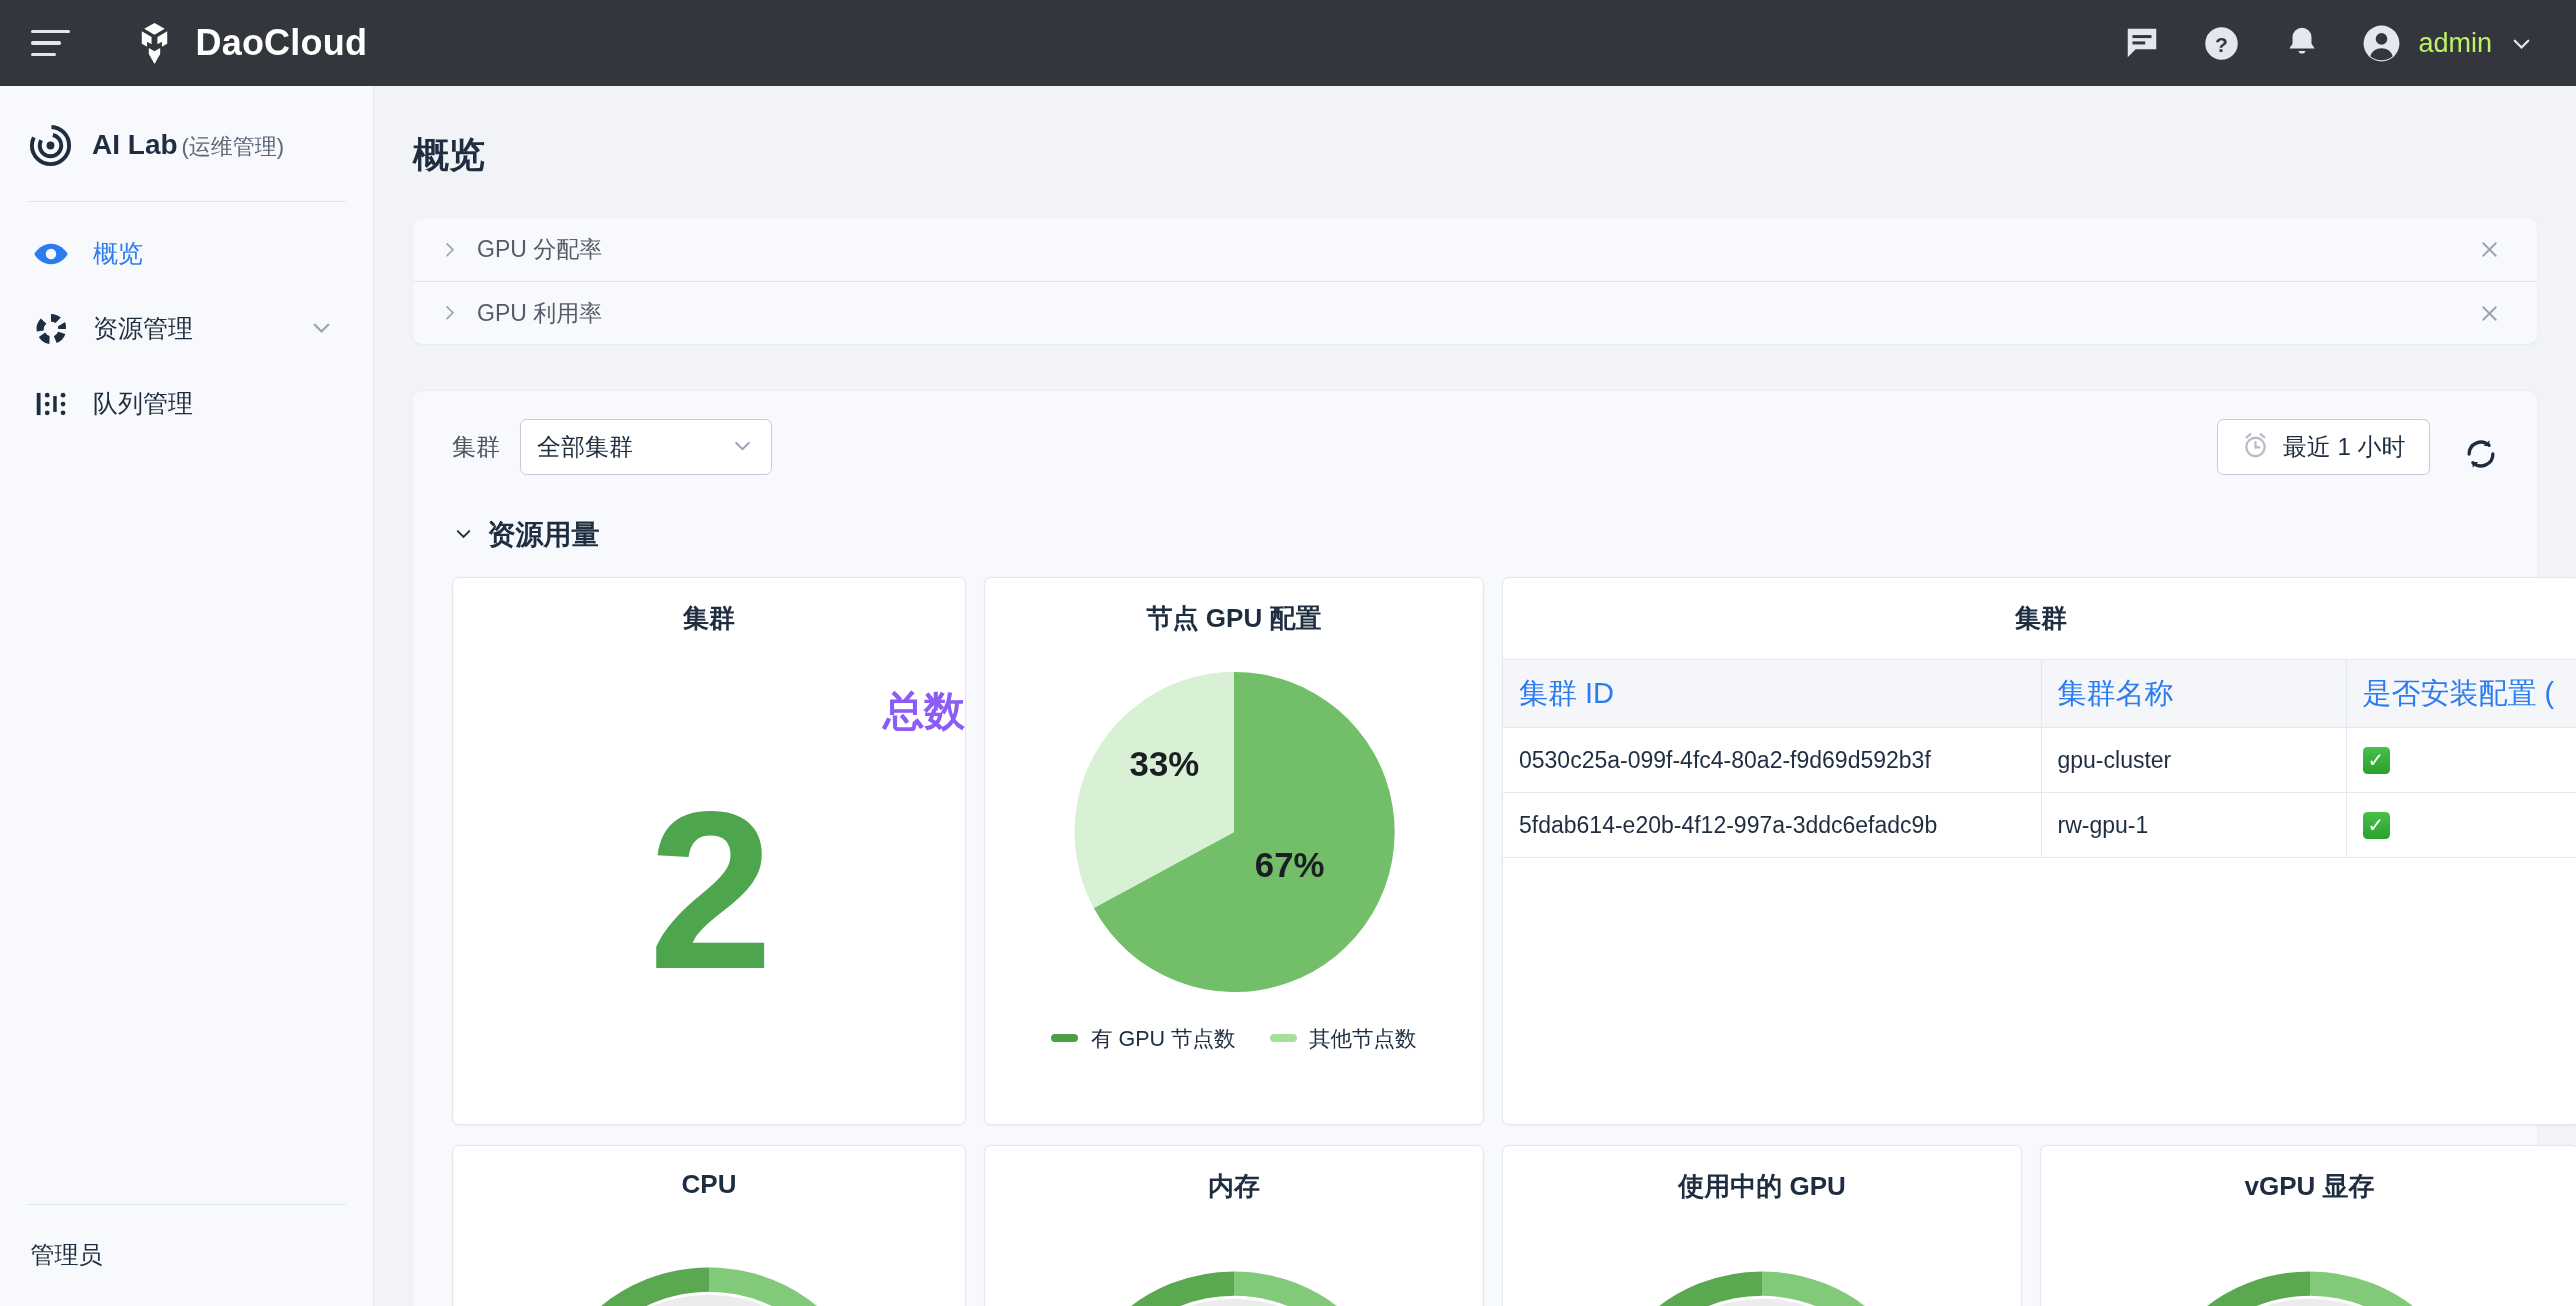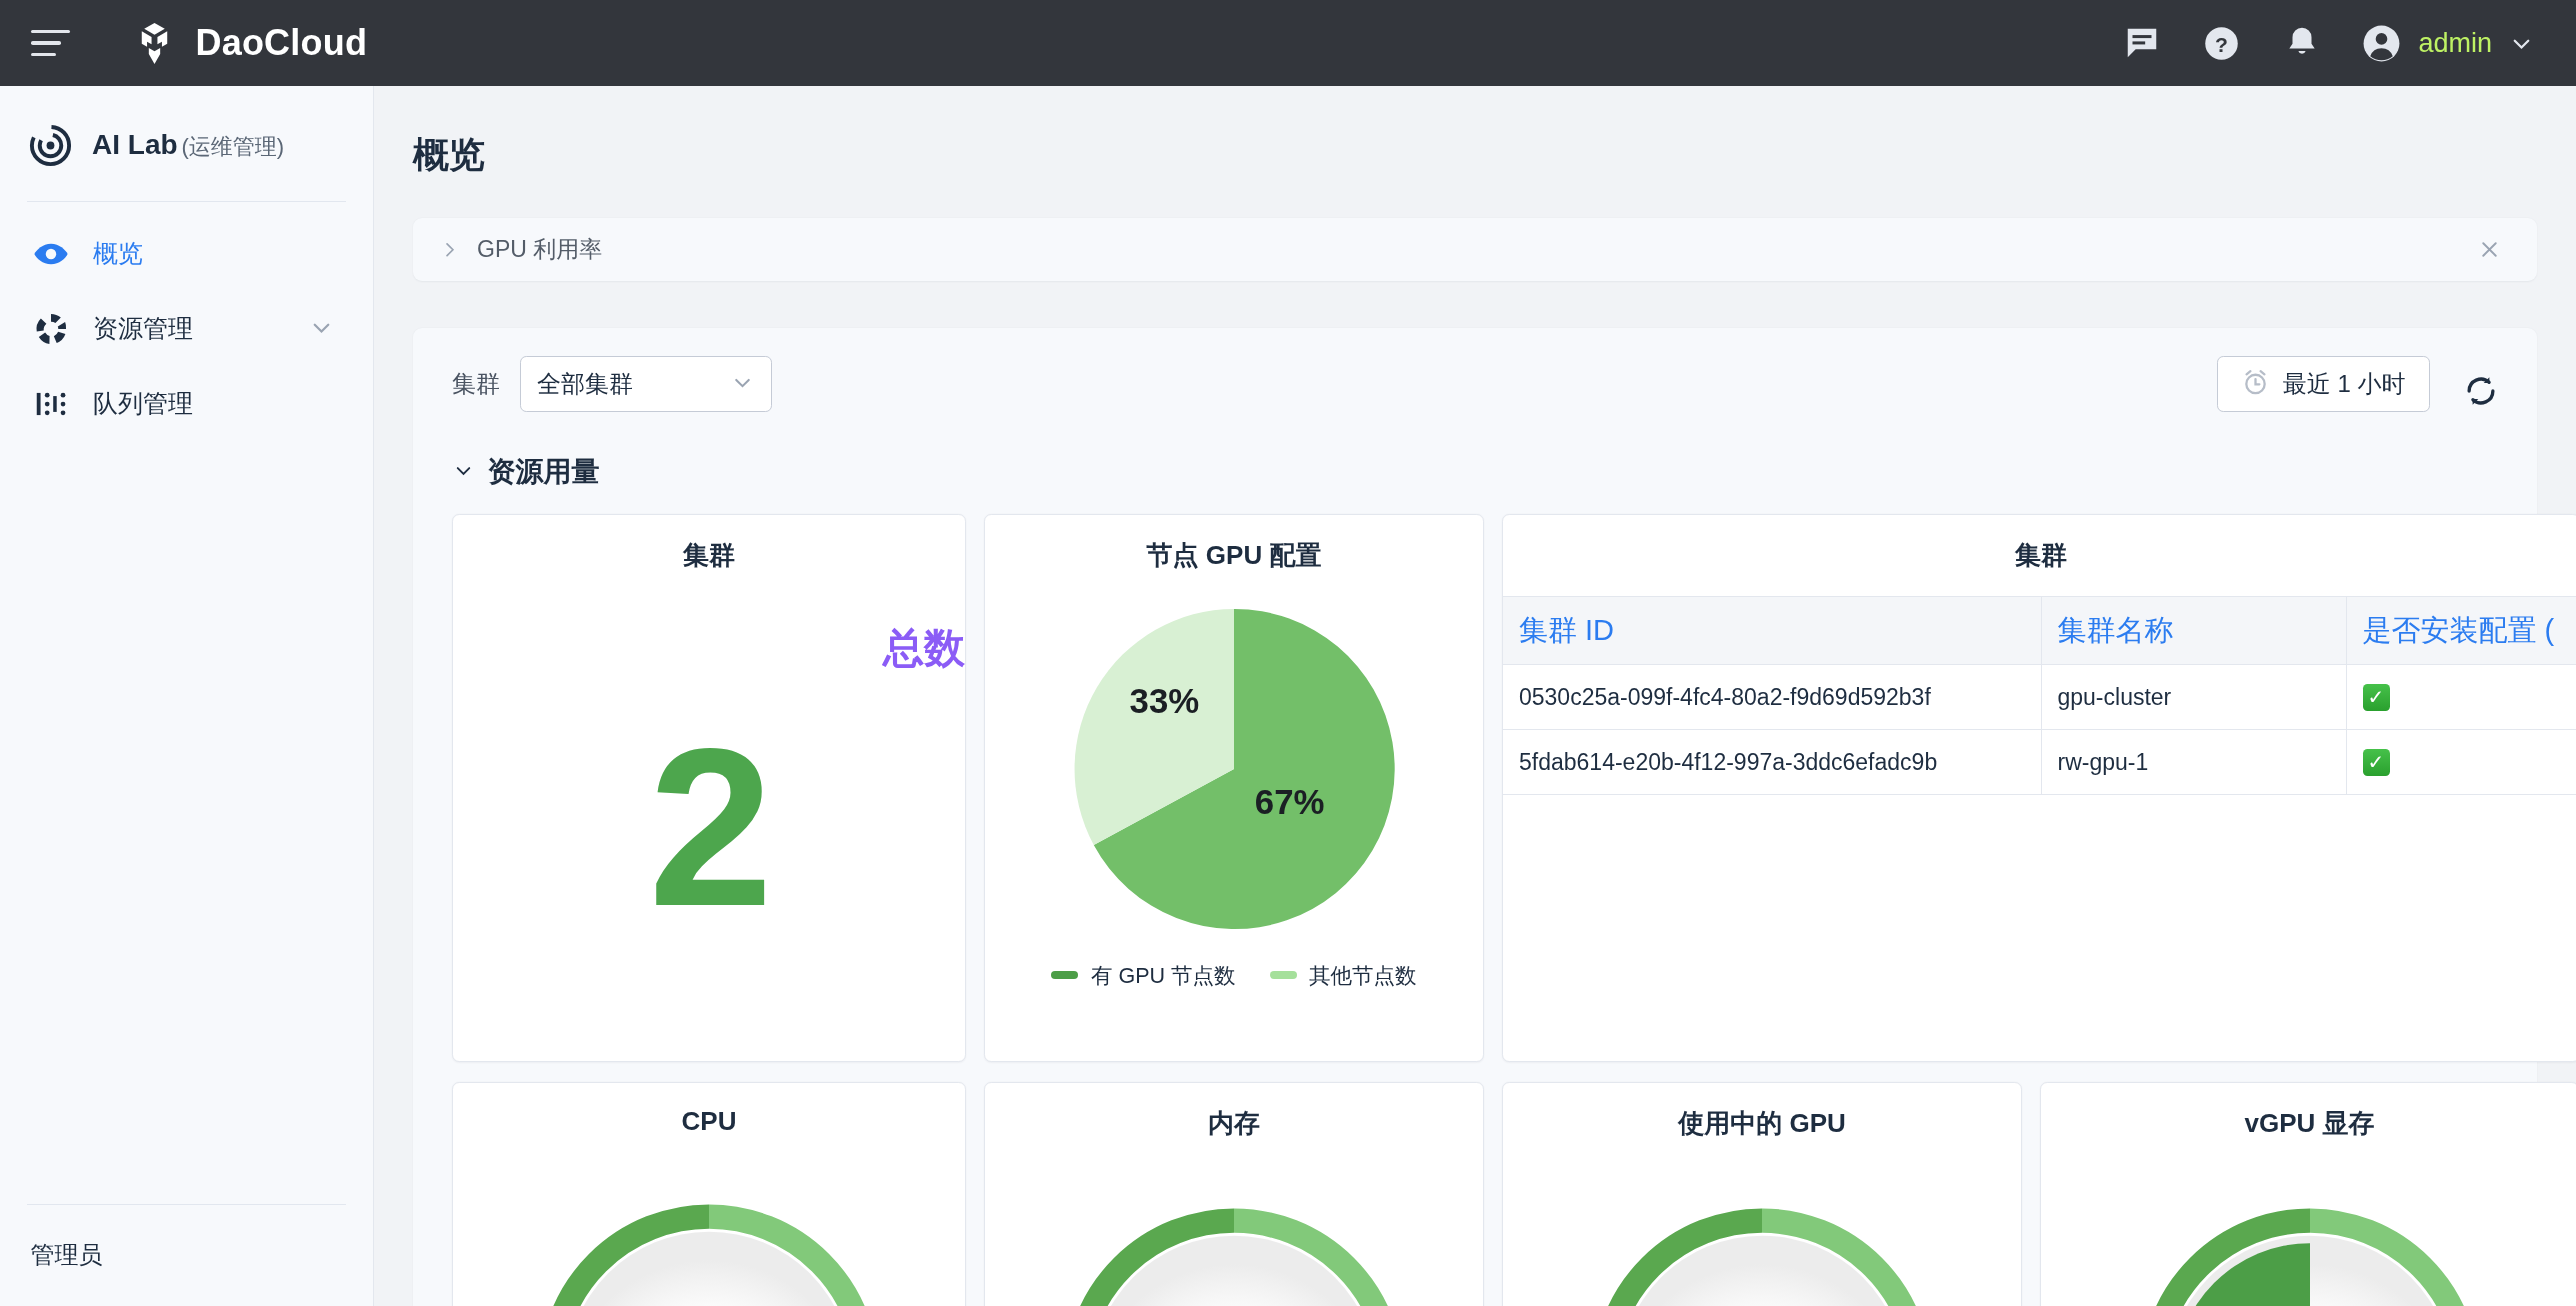--- a/index.html
+++ b/index.html
@@ -284,20 +284,33 @@
   <div class="side-bottom">
     <div class="side-divider"></div>
     <div class="side-bottom-title">管理员</div>
   </div>
 </div>
 
 <div class="main">
   <div class="page-title">概览</div>
 
   <div class="panel-card">
+    <div class="panel-row">
+      <span class="panel-chev">
+        <svg width="21.5" height="21.5" viewBox="0 0 24 24">
+            <path d="M9 5.5 15.5 12 9 18.5" stroke="#9aa4b2" stroke-width="1.9" fill="none" stroke-linecap="round"></path>
+          </svg>
+      </span>
+      <span class="panel-label">GPU 分配率</span>
+      <span class="panel-close">
+        <svg width="23" height="23" viewBox="0 0 24 24">
+            <path d="M5.5 5.5 18.5 18.5M18.5 5.5 5.5 18.5" stroke="#9aa4b2" stroke-width="2" stroke-linecap="round"></path>
+          </svg>
+      </span>
+    </div>
     <div class="panel-row">
       <span class="panel-chev">
         <svg width="21.5" height="21.5" viewBox="0 0 24 24">
             <path d="M9 5.5 15.5 12 9 18.5" stroke="#9aa4b2" stroke-width="1.9" fill="none" stroke-linecap="round"></path>
           </svg>
       </span>
       <span class="panel-label">GPU 利用率</span>
       <span class="panel-close">
         <svg width="23" height="23" viewBox="0 0 24 24">
             <path d="M5.5 5.5 18.5 18.5M18.5 5.5 5.5 18.5" stroke="#9aa4b2" stroke-width="2" stroke-linecap="round"></path>

